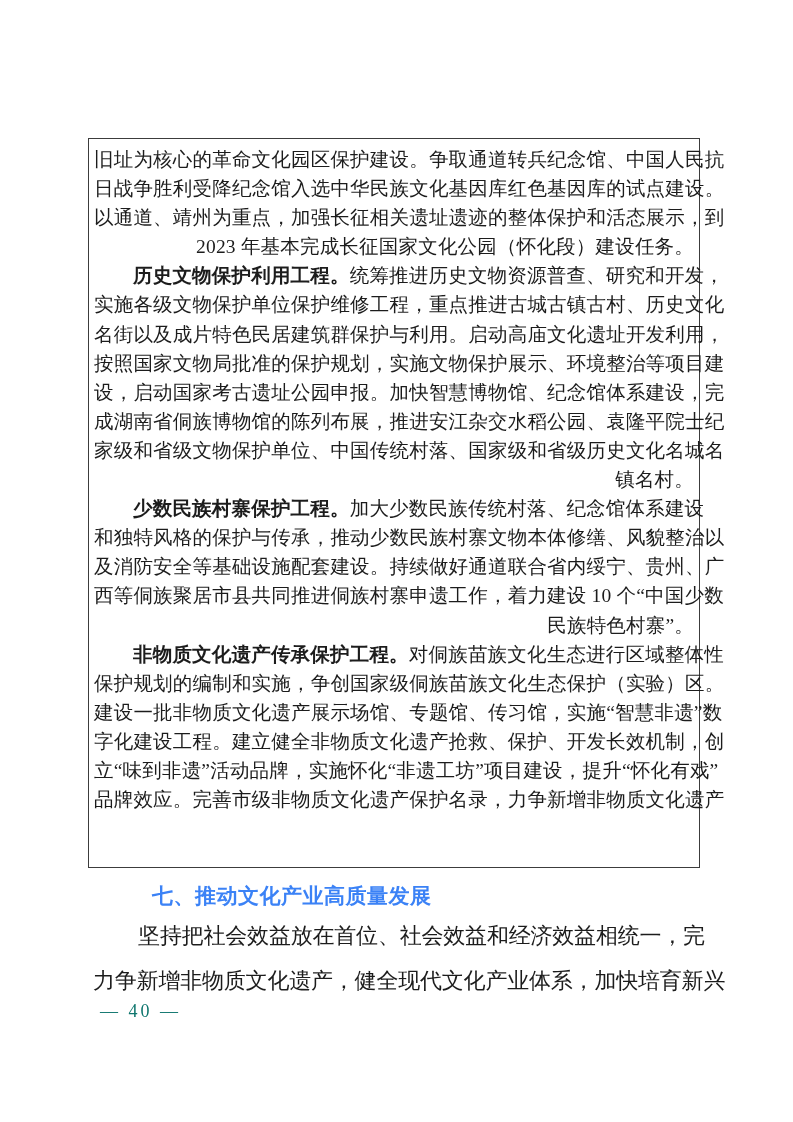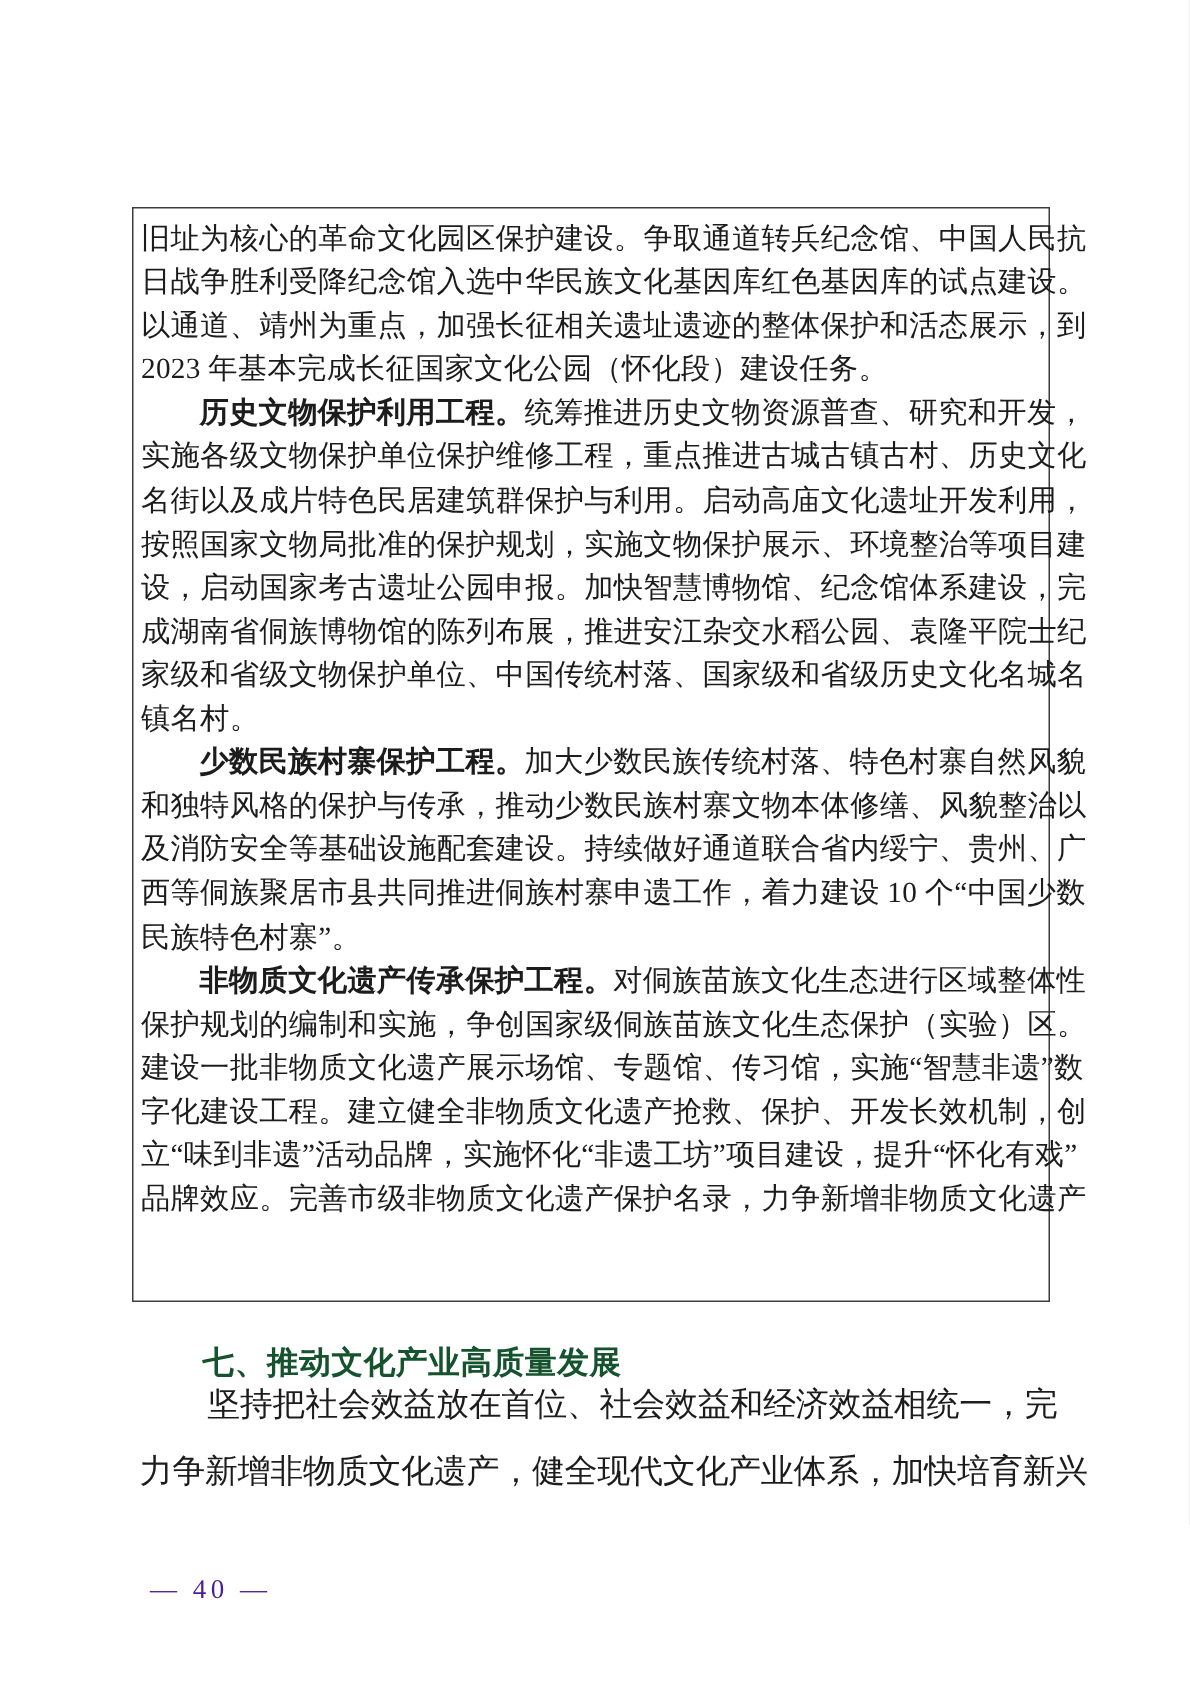--- a/index.html
+++ b/index.html
@@ -27,55 +27,54 @@
     left: 5px;
     top: 6px;
     width: 600px;
     font-size: 19.5px;
     line-height: 29.1px;
     letter-spacing: 0.2px;
   }
   .box-line {
     white-space: nowrap;
     height: 29.1px;
+    text-align: right;
   }
   .indent { text-indent: 39px; }
   .lead { font-weight: 700; }
   .section-heading {
     position: absolute;
-    left: 135px;
+    left: 152px;
     top: 882px;
     font-family: "Liberation Sans", "DejaVu Sans", sans-serif;
     font-weight: 700;
     font-size: 21px;
     letter-spacing: 0.5px;
-    color: #14532d;
+    color: #3b82f6;
     white-space: nowrap;
-    margin-top: 12px;
   }
   .after-text {
     position: absolute;
     left: 93px;
     top: 913px;
     width: 612px;
     font-size: 22px;
     line-height: 45px;
     letter-spacing: -0.2px;
   }
   .after-line { white-space: nowrap; height: 45px; text-align: center; }
   .after-indent { text-indent: 45px; }
   .page-number {
     position: absolute;
     left: 100px;
     top: 1001px;
     font-size: 18px;
     letter-spacing: 3px;
-    color: #4c1d95;
+    color: #0f766e;
     white-space: nowrap;
-    margin-top: 48px;
   }
 </style>
 </head>
 <body>
 
 <div class="page">
 
   <div class="content-box">
     <div class="box-text">
 
@@ -91,21 +90,21 @@
         <div class="box-line">实施各级文物保护单位保护维修工程，重点推进古城古镇古村、历史文化</div>
         <div class="box-line">名街以及成片特色民居建筑群保护与利用。启动高庙文化遗址开发利用，</div>
         <div class="box-line">按照国家文物局批准的保护规划，实施文物保护展示、环境整治等项目建</div>
         <div class="box-line">设，启动国家考古遗址公园申报。加快智慧博物馆、纪念馆体系建设，完</div>
         <div class="box-line">成湖南省侗族博物馆的陈列布展，推进安江杂交水稻公园、袁隆平院士纪</div>
         <div class="box-line">家级和省级文物保护单位、中国传统村落、国家级和省级历史文化名城名</div>
         <div class="box-line">镇名村。</div>
       </div>
 
       <div>
-        <div class="box-line indent"><span class="lead">少数民族村寨保护工程。</span><span>加大少数民族传统村落、特色村寨自然风貌</span></div>
+        <div class="box-line indent"><span class="lead">少数民族村寨保护工程。</span><span>加大少数民族传统村落、纪念馆体系建设</span></div>
         <div class="box-line">和独特风格的保护与传承，推动少数民族村寨文物本体修缮、风貌整治以</div>
         <div class="box-line">及消防安全等基础设施配套建设。持续做好通道联合省内绥宁、贵州、广</div>
         <div class="box-line">西等侗族聚居市县共同推进侗族村寨申遗工作，着力建设 10 个“中国少数</div>
         <div class="box-line">民族特色村寨”。</div>
       </div>
 
       <div>
         <div class="box-line indent"><span class="lead">非物质文化遗产传承保护工程。</span><span>对侗族苗族文化生态进行区域整体性</span></div>
         <div class="box-line">保护规划的编制和实施，争创国家级侗族苗族文化生态保护（实验）区。</div>
         <div class="box-line">建设一批非物质文化遗产展示场馆、专题馆、传习馆，实施“智慧非遗”数</div>

